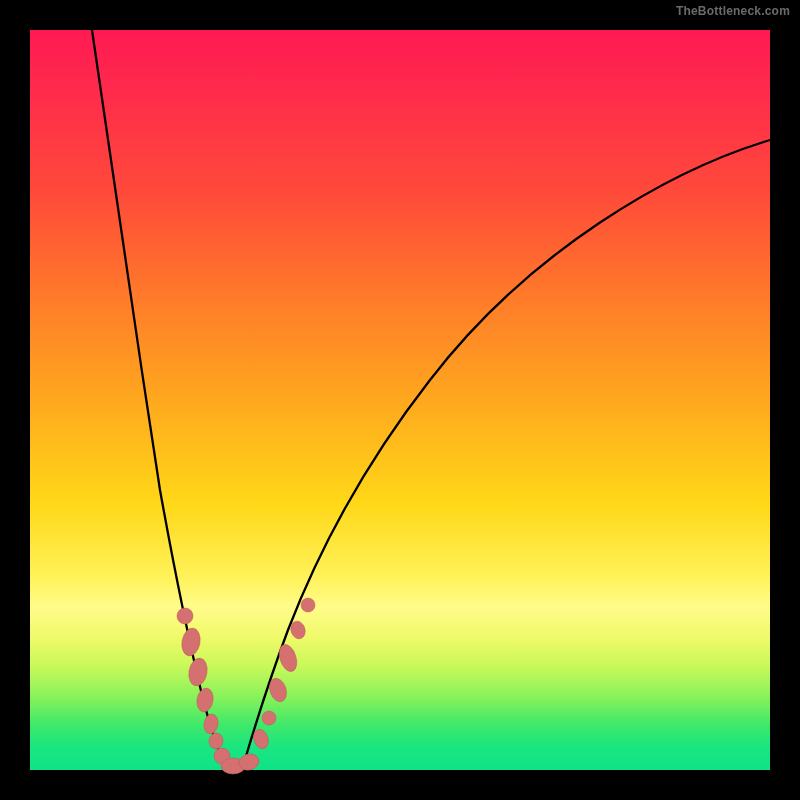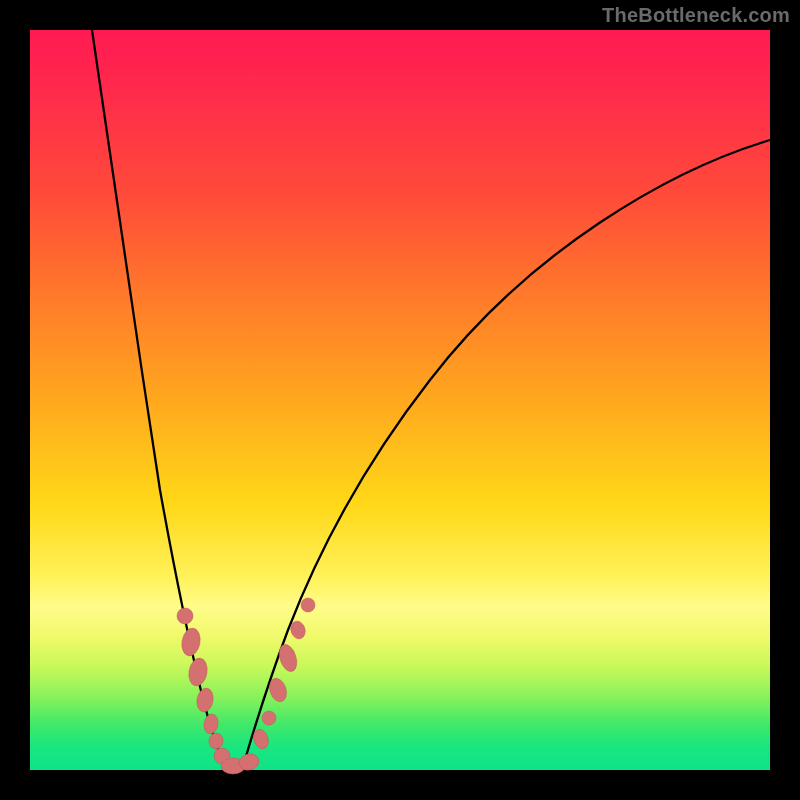--- a/index.html
+++ b/index.html
@@ -41,21 +41,21 @@
       #3ee86a 94%,
       #18e680 97%,
       #10e288 100%
     );
   }
   .watermark {
     position: absolute;
     top: 4px;
     right: 10px;
     font-family: Arial, Helvetica, sans-serif;
-    font-size: 20px;
+    font-size: 12px;
     font-weight: 600;
     color: #6a6a6a;
     letter-spacing: 0.2px;
     user-select: none;
   }
   svg.curves {
     position: absolute;
     left: 0;
     top: 0;
     width: 740px;

